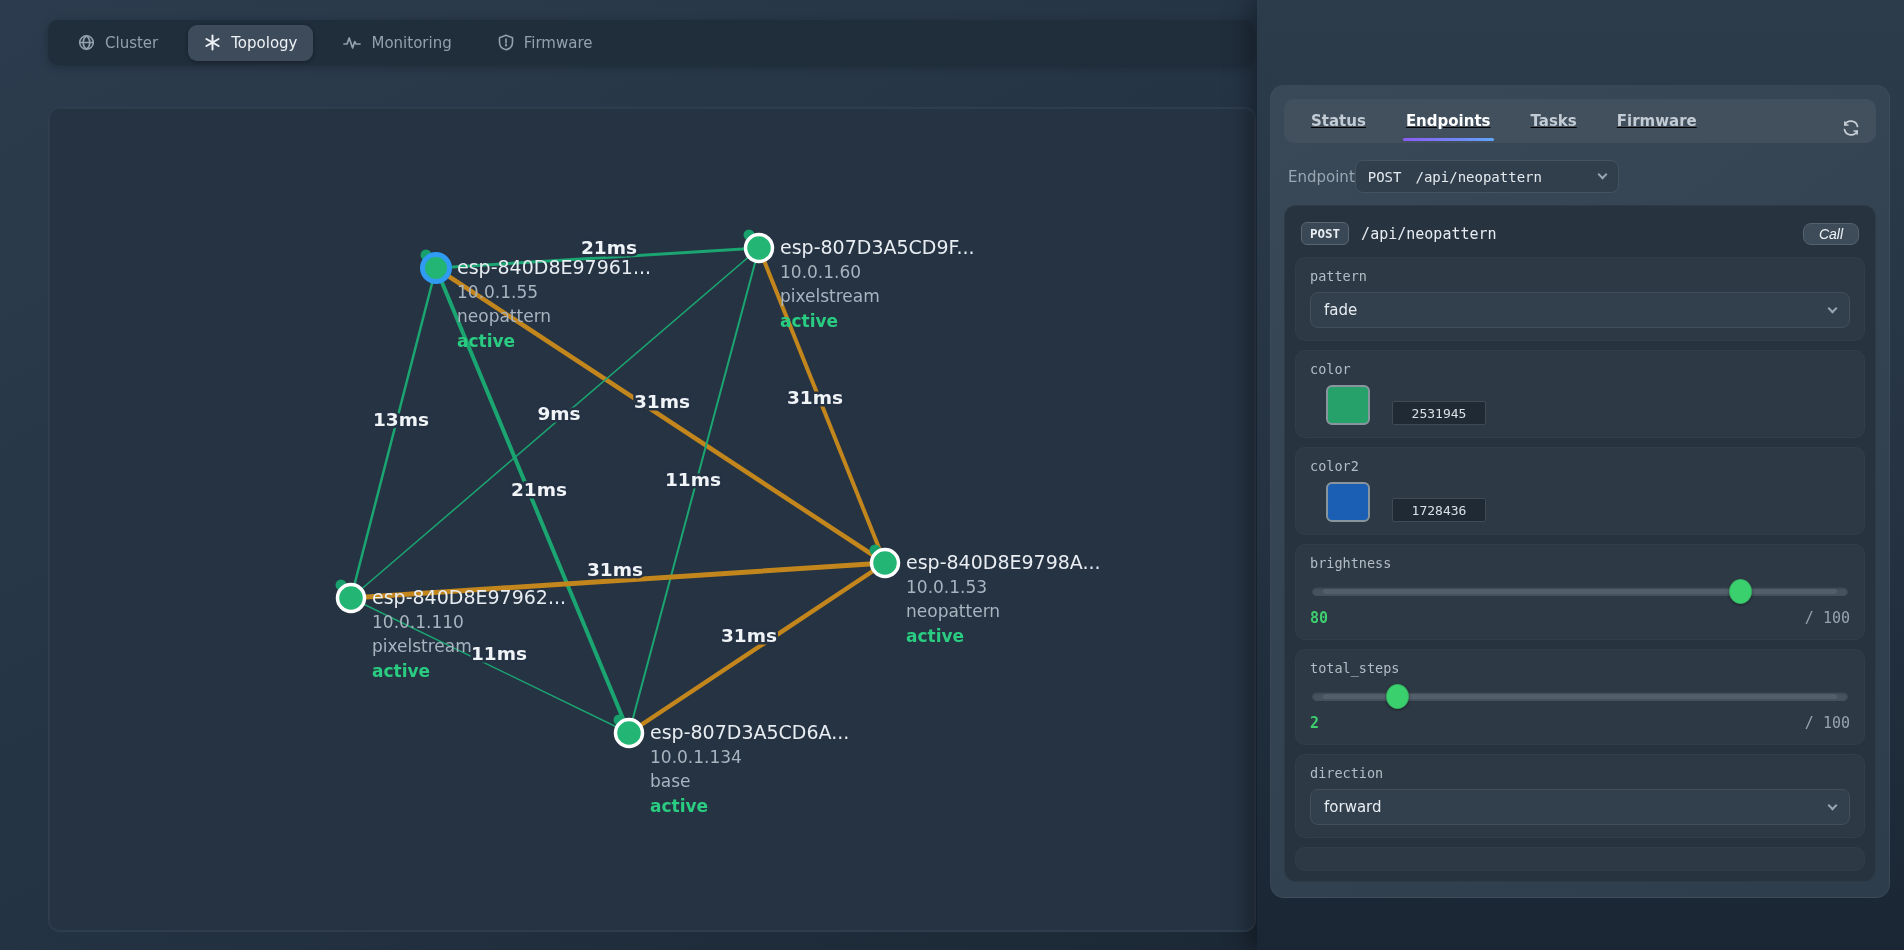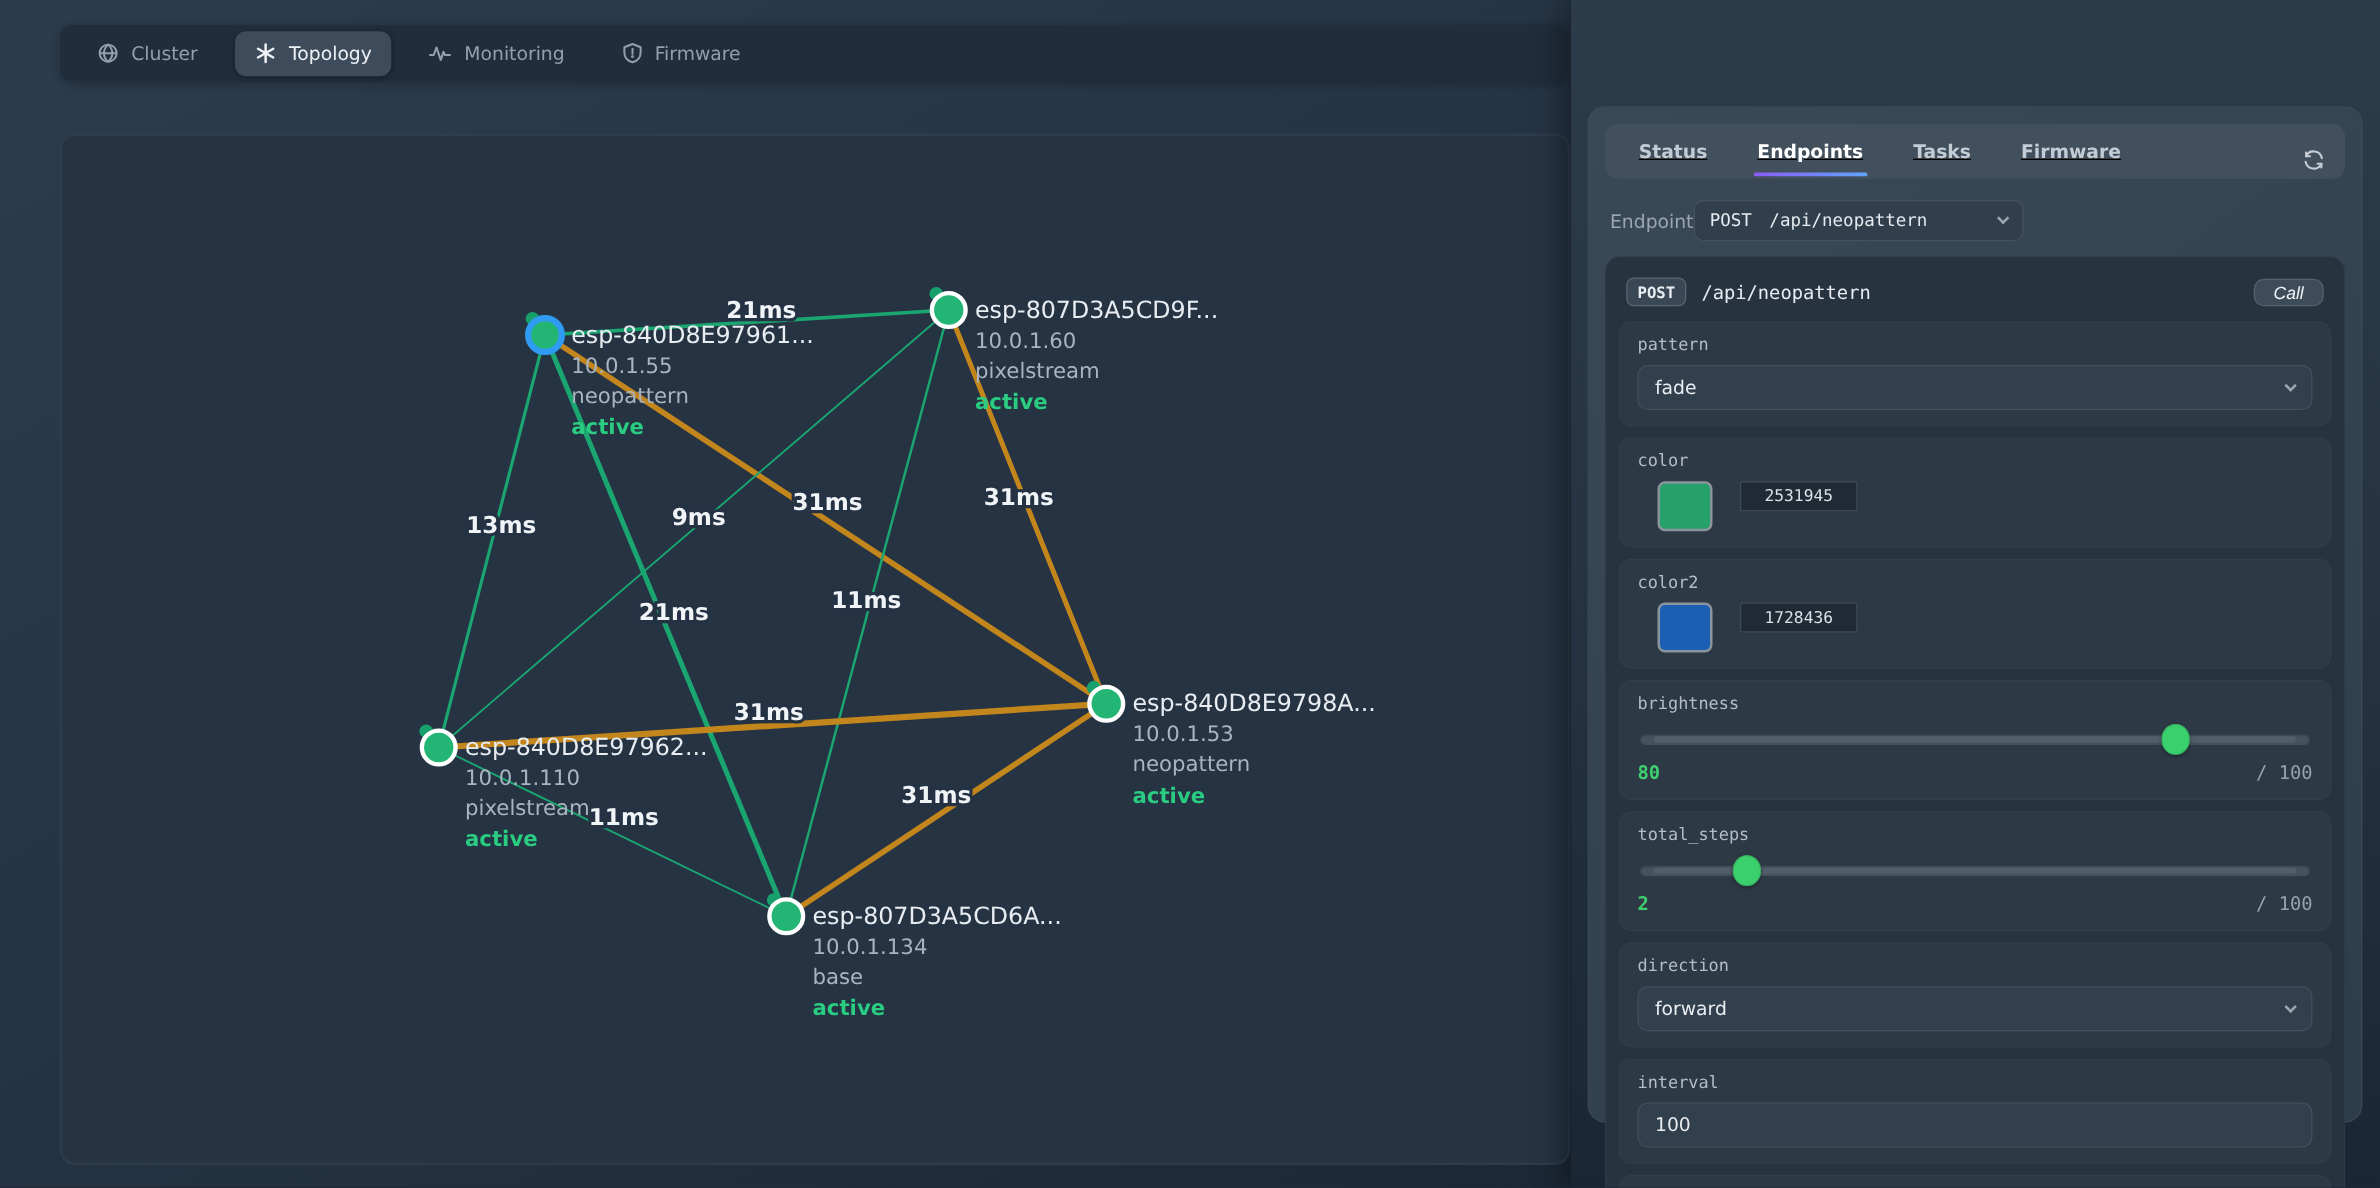--- a/index.html
+++ b/index.html
@@ -71,21 +71,21 @@
   .field { background:#2d3945; border:1px solid #39465366; border-radius:10px;
            padding:10px 14px 12px 14px; margin-bottom:9px; }
   .field:last-child { margin-bottom:0; }
   .field-label { font-family:"DejaVu Sans Mono",monospace; font-size:13.5px; color:#b3bdc6;
                  margin-bottom:8px; }
   .fld-select, .fld-input { height:36px; background:#323f4c; border:1px solid #434f5b;
           border-radius:8px; display:flex; align-items:center; padding:0 13px;
           color:#e8edf2; font-size:15px; cursor:pointer; }
   .fld-select .chev { margin-left:auto; }
 
-  .color-row { display:flex; align-items:flex-start; gap:22px;padding-left:16px; }
+  .color-row { display:flex; align-items:flex-end; gap:22px;padding-left:16px; }
   .swatch { width:44px; height:40px; border-radius:6px; border:2px solid #8a949d; cursor:pointer; }
   .num-input { width:94px; height:24px; background:#1f2a35; border:1px solid #3e4b57;
                color:#d9e0e6; font-family:"DejaVu Sans Mono",monospace; font-size:13px;
                text-align:center; border-radius:2px; }
 
   .slider { position:relative; height:24px; margin:4px 2px 2px 2px; cursor:pointer; }
   .slider .track { position:absolute; left:0; right:0; top:8px; height:9px; background:#46525e;
                    border-radius:5px; box-shadow:inset 0 1px 2px rgba(0,0,0,.3); }
   .slider .track::after { content:""; position:absolute; left:11px; right:11px; top:2px; height:5px;
                    background:#525e6a; border-radius:3px; }
@@ -299,24 +299,20 @@
         </div>
 
         <div class="field">
           <div class="field-label">direction</div>
           <div class="fld-select">
             <span>forward</span>
             <span class="chev"></span>
           </div>
         </div>
 
-        <div class="field">
-          <div class="field-label">interval</div>
-          <div class="fld-input">100</div>
-        </div>
 
         <div class="field">
           
           
         </div>
       </div>
     </div>
   </aside>
 </div>
 

